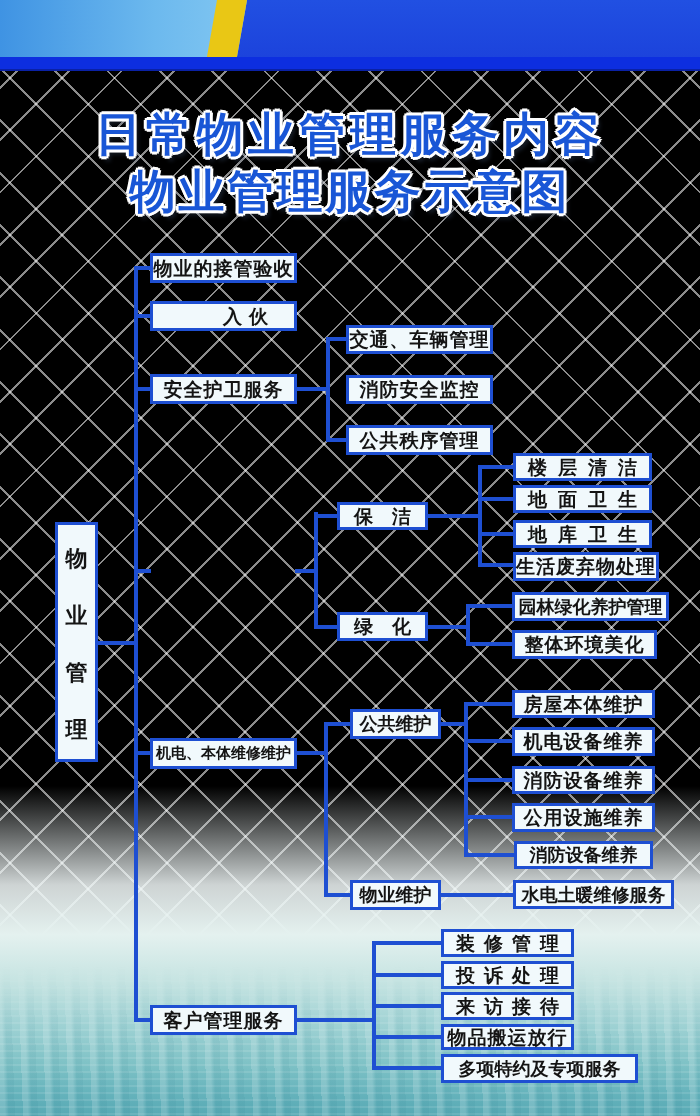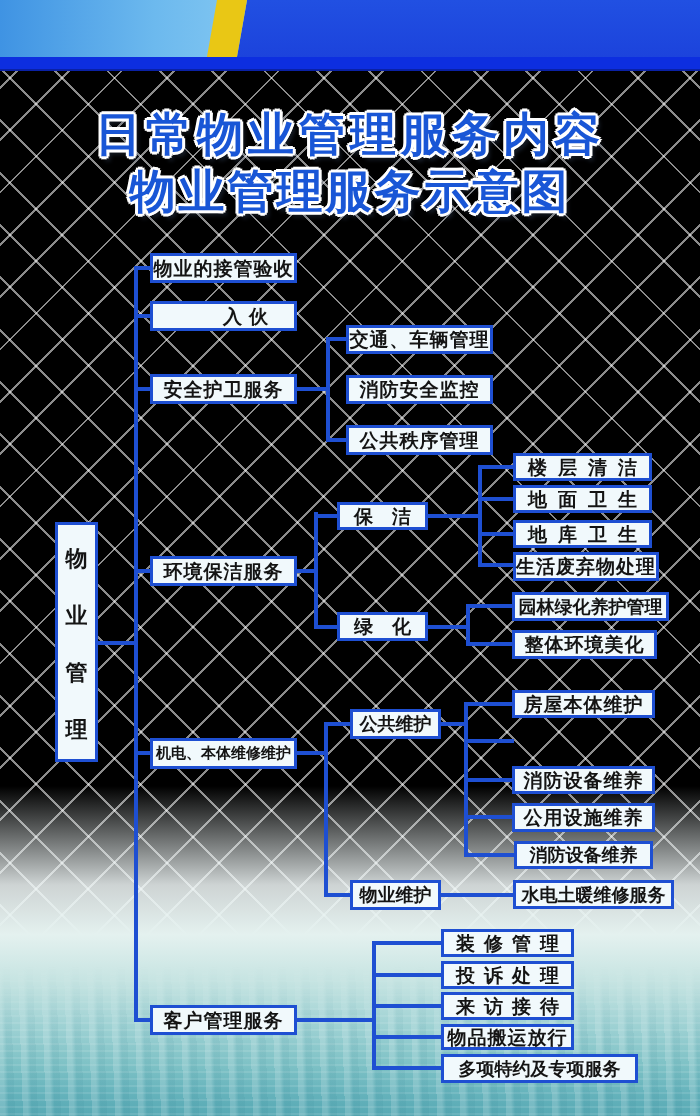--- a/index.html
+++ b/index.html
@@ -145,23 +145,20 @@
 
   <div class="box" style="left:150px;top:253px;width:147px;height:30px">
     <span class="lbl">物业的接管验收</span>
   </div>
   <div class="box" style="left:150px;top:301px;width:147px;height:30px">
     <span class="lbl jt pad26">入伙</span>
   </div>
   <div class="box" style="left:150px;top:374px;width:147px;height:30px">
     <span class="lbl">安全护卫服务</span>
   </div>
-  <div class="box" style="left:150px;top:556px;width:147px;height:30px">
-    <span class="lbl">环境保洁服务</span>
-  </div>
   <div class="box fs15" style="left:150px;top:738px;width:147px;height:31px">
     <span class="lbl">机电、本体维修维护</span>
   </div>
   <div class="box" style="left:150px;top:1005px;width:147px;height:30px">
     <span class="lbl">客户管理服务</span>
   </div>
 
   <div class="box" style="left:346px;top:325px;width:147px;height:29px">
     <span class="lbl">交通、车辆管理</span>
   </div>
@@ -202,20 +199,23 @@
   <div class="box" style="left:350px;top:709px;width:91px;height:30px">
     <span class="lbl fs18">公共维护</span>
   </div>
   <div class="box" style="left:350px;top:880px;width:91px;height:30px">
     <span class="lbl fs18">物业维护</span>
   </div>
 
   <div class="box" style="left:512px;top:690px;width:143px;height:28px">
     <span class="lbl">房屋本体维护</span>
   </div>
+  <div class="box" style="left:512px;top:727px;width:143px;height:29px">
+    <span class="lbl">机电设备维养</span>
+  </div>
   <div class="box" style="left:512px;top:766px;width:143px;height:28px">
     <span class="lbl">消防设备维养</span>
   </div>
   <div class="box" style="left:512px;top:803px;width:143px;height:29px">
     <span class="lbl">公用设施维养</span>
   </div>
   <div class="box" style="left:514px;top:841px;width:139px;height:28px">
     <span class="lbl fs18">消防设备维养</span>
   </div>
   <div class="box" style="left:513px;top:880px;width:161px;height:29px">

